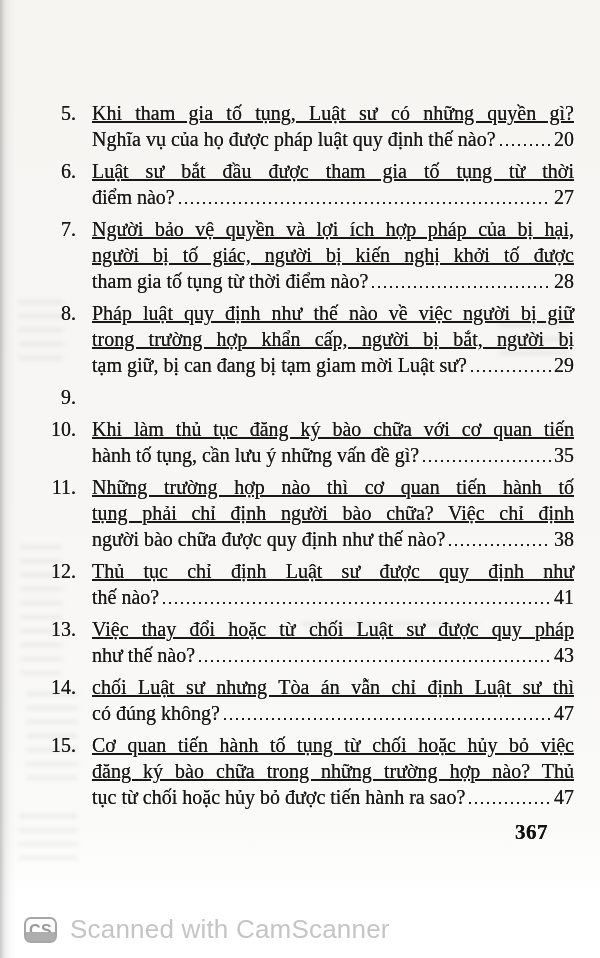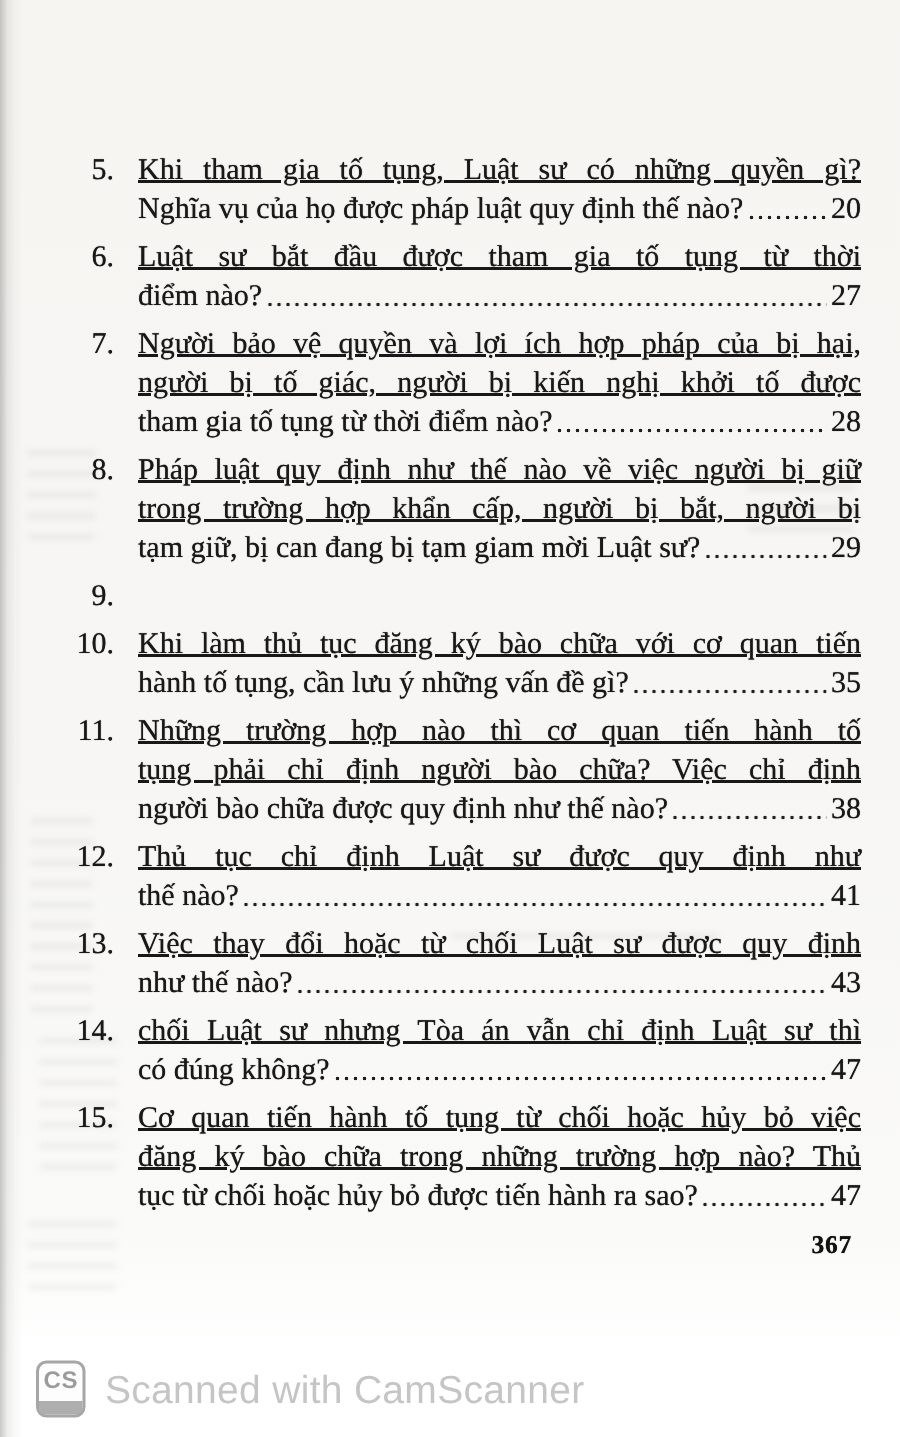--- a/index.html
+++ b/index.html
@@ -55,37 +55,37 @@
     background-image:radial-gradient(circle,#202020 1.25px,rgba(0,0,0,0) 1.35px);
     background-size:6px 6px;
     background-repeat:repeat-x;
     background-position:left 0 bottom 4px;
   }
   .pg{flex:none;white-space:nowrap;text-align:center;}
 
   .folio{
     position:relative;
     margin-top:10px;
-    padding-right:32px;
+    padding-right:52px;
     text-align:right;
     font-weight:700;
-    font-size:17px;
+    font-size:21px;
     letter-spacing:0.5px;
     color:#121212;
     text-shadow:0 0 0.5px rgba(0,0,0,0.9);
   }
 
   .watermark{
     position:absolute;left:24px;bottom:13px;
     display:flex;align-items:center;gap:13px;
     font-family:"Liberation Sans","DejaVu Sans",sans-serif;
   }
   .cs-badge{
     position:relative;flex:none;
-    width:33px;height:38px;box-sizing:border-box;
+    width:33px;height:26px;box-sizing:border-box;
     border:2.5px solid #a6a6a6;border-radius:7px;
     background:#fdfdfd;
     display:flex;align-items:flex-start;justify-content:center;
   }
   .cs-badge-text{
     font-weight:700;font-size:16px;line-height:24px;
     color:#9b9b9b;letter-spacing:0.3px;
   }
   .cs-badge-foot{
     position:absolute;left:0;right:0;bottom:0;height:9px;
@@ -190,21 +190,21 @@
           <div class="lastline">
             <span class="txt">thế nào?</span>
             <span class="leader"></span>
             <span class="pg">41</span>
           </div>
         </div>
       </div>
       <div class="item">
         <span class="num">13.</span>
         <div class="body">
-          <div class="line">Việc thay đổi hoặc từ chối Luật sư được quy định</div>
+          <div class="line">Việc thay đổi hoặc từ chối Luật sư được quy pháp</div>
           <div class="lastline">
             <span class="txt">như thế nào?</span>
             <span class="leader"></span>
             <span class="pg">43</span>
           </div>
         </div>
       </div>
       <div class="item">
         <span class="num">14.</span>
         <div class="body">

